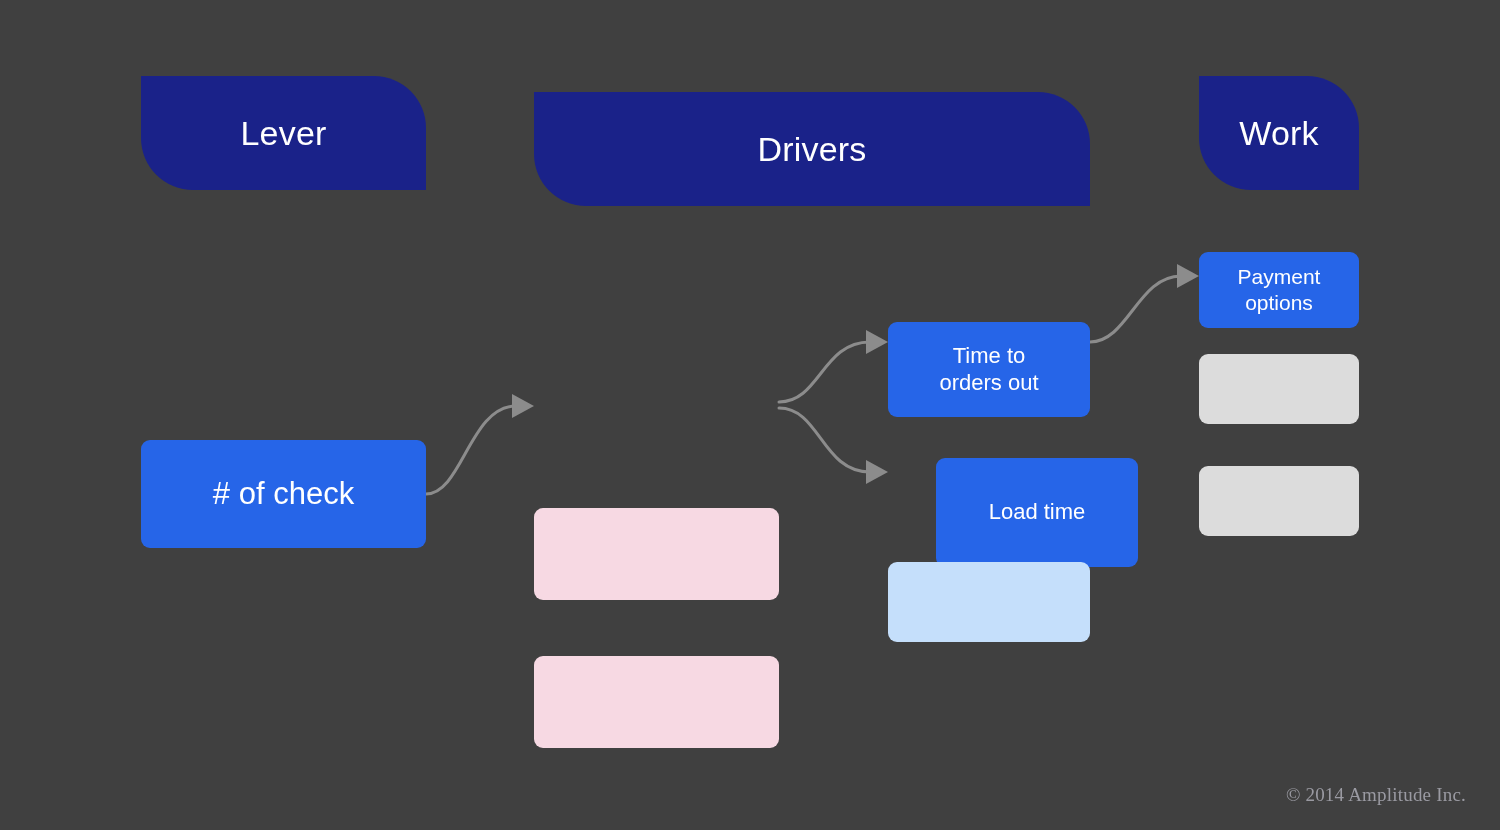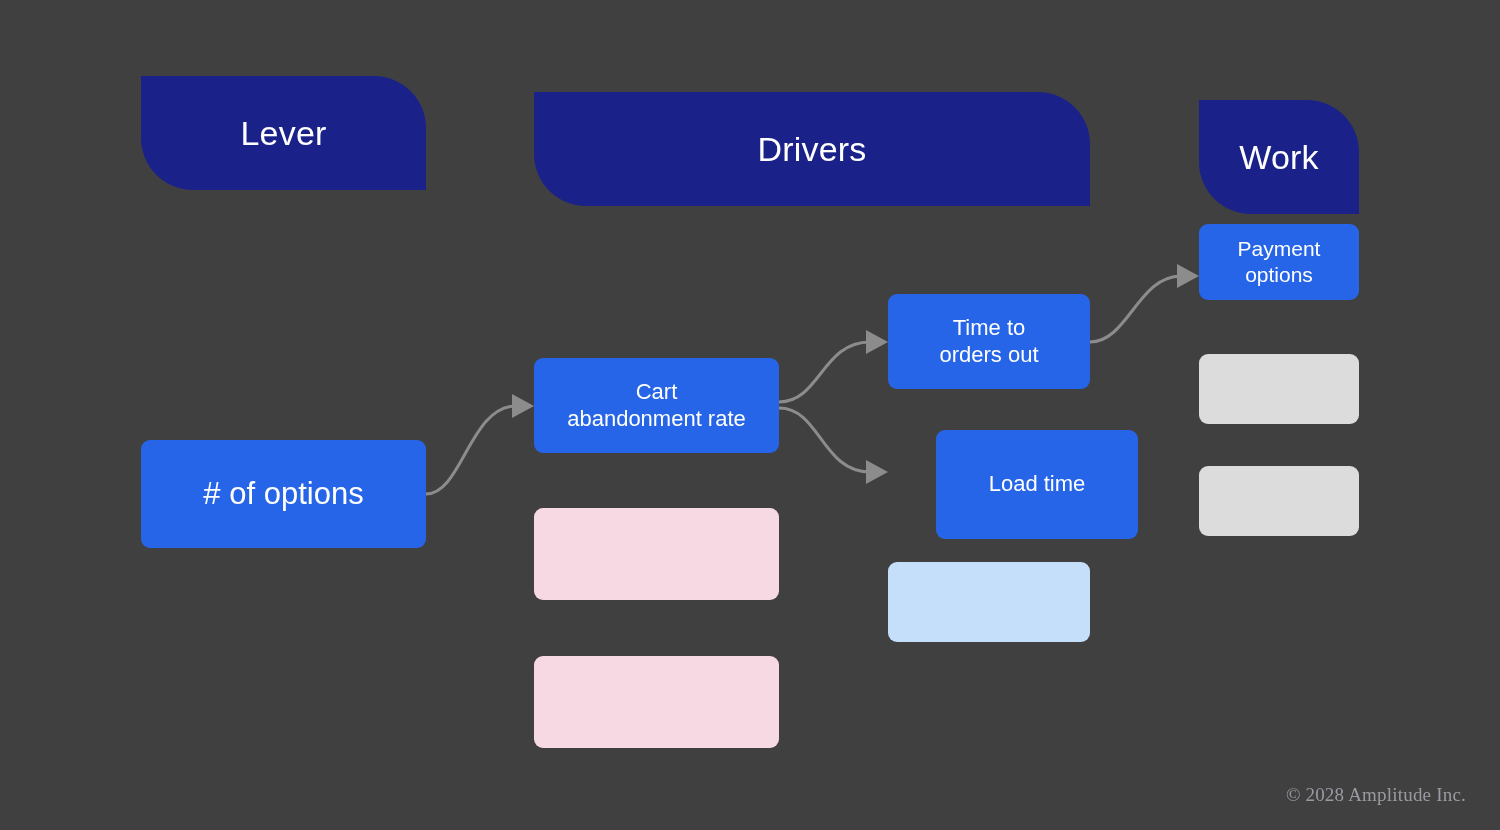--- a/index.html
+++ b/index.html
@@ -28,45 +28,45 @@
     align-items: center;
     justify-content: center;
     color: #ffffff;
     font-size: 34px;
     font-weight: 400;
     letter-spacing: 0.2px;
     line-height: 1;
   }
   #banner-lever  { left: 141px; top: 76px;  width: 285px; height: 114px; }
   #banner-drivers{ left: 534px; top: 92px;  width: 556px; height: 114px; }
-  #banner-work   { left: 1199px;top: 76px;  width: 160px; height: 114px; margin-top: 24px; }
+  #banner-work   { left: 1199px;top: 76px;  width: 160px; height: 114px; }
 
   
   .node {
     position: absolute;
     border-radius: 9px;
     display: flex;
     align-items: center;
     justify-content: center;
     text-align: center;
     color: #ffffff;
     background: #2665E8;
     box-sizing: border-box;
     padding: 4px 10px;
     line-height: 1.22;
   }
   .node.lever-node { font-size: 31px; }
-  .node.driver-node { font-size: 22px; }
+  .node.driver-node { font-size: 22px; margin-top: 28px; }
   .node.work-node { font-size: 21px; }
 
   #node-orders      { left: 141px;  top: 440px; width: 285px; height: 108px; }
   #node-cart        { left: 534px;  top: 358px; width: 245px; height: 95px;  }
   #node-checkout    { left: 888px;  top: 294px; width: 202px; height: 95px;  }
   #node-loadtime    { left: 936px;  top: 430px; width: 202px; height: 109px;  }
-  #node-payment     { left: 1199px; top: 224px; width: 160px; height: 76px;  }
+  #node-payment     { left: 1199px; top: 252px; width: 160px; height: 76px;  }
 
   
   .placeholder {
     position: absolute;
     border-radius: 9px;
   }
   #ph-pink-1  { left: 534px;  top: 508px; width: 245px; height: 92px; background: #F7D9E3; }
   #ph-pink-2  { left: 534px;  top: 656px; width: 245px; height: 92px; background: #F7D9E3; }
   #ph-blue-1  { left: 888px;  top: 562px; width: 202px; height: 80px; background: #C5DFFB; }
   #ph-gray-1  { left: 1199px; top: 354px; width: 160px; height: 70px; background: #DCDCDC; }
@@ -133,29 +133,23 @@
       <polygon class="conn-head" points="866,460 888,472 866,484"></polygon>
     </g>
 
     <g>
       <path class="conn-path" d="M 1090 342 C 1128 342 1138 276 1181 276"></path>
       <polygon class="conn-head" points="1177,264 1199,276 1177,288"></polygon>
     </g>
   </svg>
 
   <div class="node lever-node" id="node-orders">
-    <span># of options</span>
+    <span># of check</span>
   </div>
 
-  <div class="node driver-node" id="node-cart">
-    <span>
-      <span>Cart</span><br>
-      <span>abandonment rate</span>
-    </span>
-  </div>
 
   <div class="node driver-node" id="node-checkout">
     <span>
       <span>Time to</span><br>
       <span>orders out</span>
     </span>
   </div>
 
   <div class="node driver-node" id="node-loadtime">
     <span>Load time</span>
@@ -167,15 +161,15 @@
       <span>options</span>
     </span>
   </div>
 
   <div class="placeholder" id="ph-pink-1"></div>
   <div class="placeholder" id="ph-pink-2"></div>
   <div class="placeholder" id="ph-blue-1"></div>
   <div class="placeholder" id="ph-gray-1"></div>
   <div class="placeholder" id="ph-gray-2"></div>
 
-  <div id="footer-copyright">© 2028 Amplitude Inc.</div>
+  <div id="footer-copyright">© 2014 Amplitude Inc.</div>
 
 </div>
 
 </body></html>

